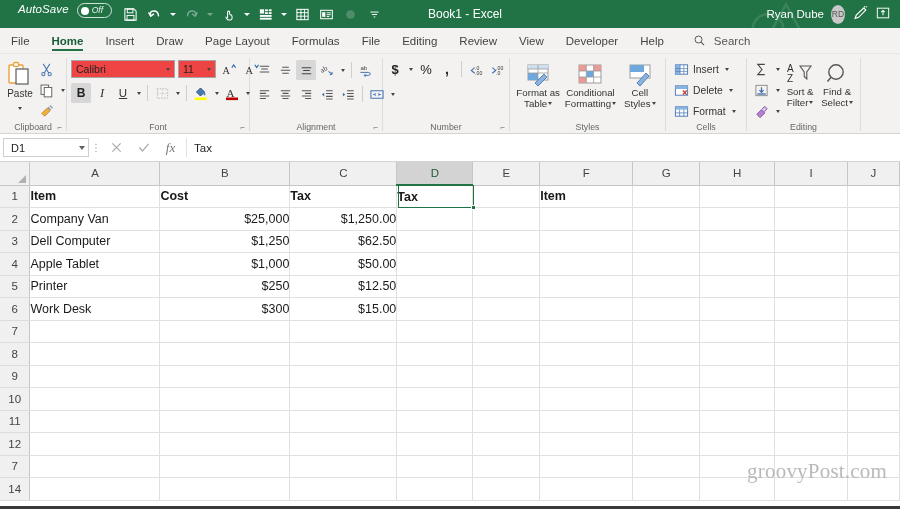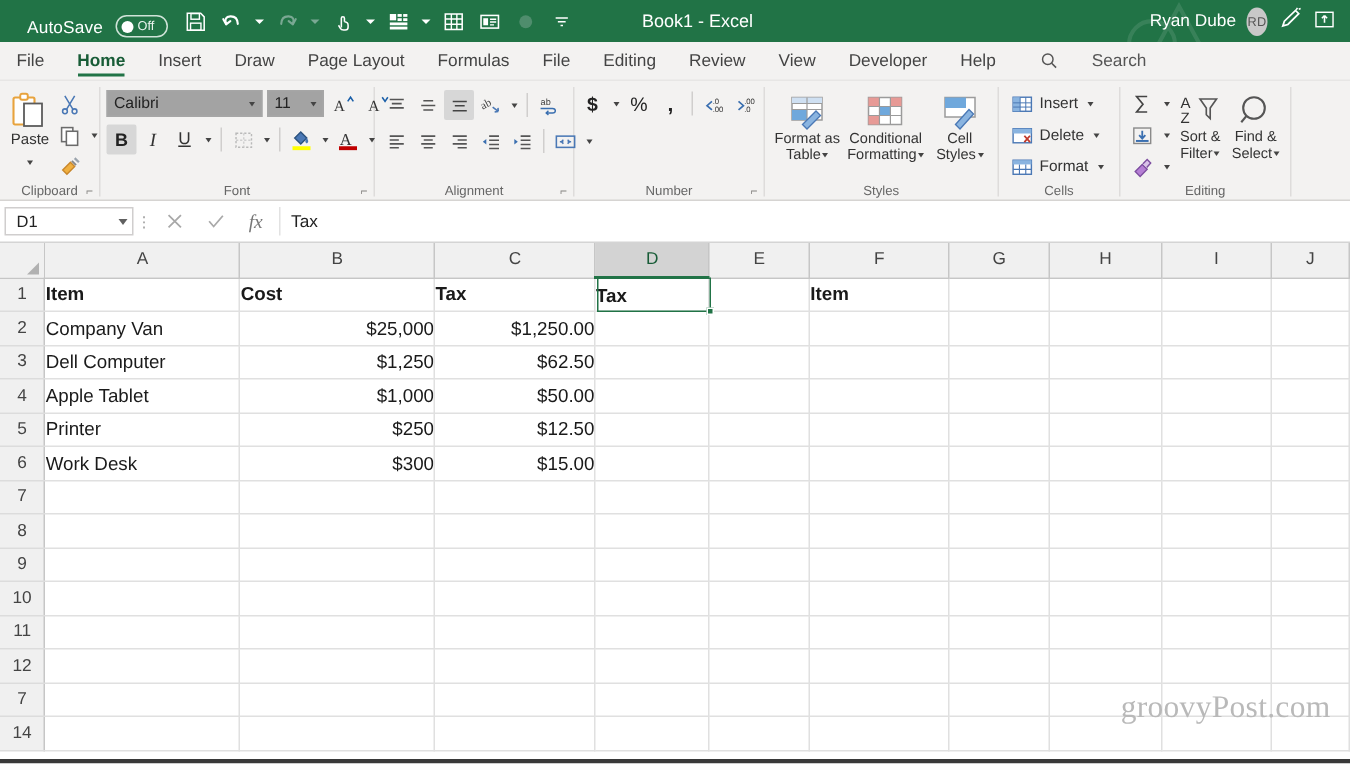--- a/index.html
+++ b/index.html
@@ -9,21 +9,21 @@
     background: #fff;
   }
   .app { width: 900px; height: 509px; position: relative; display: flex; flex-direction: column; }
 
   
   .titlebar {
     height: 28px; background: #217346; color: #fff;
     display: flex; align-items: center; padding: 0 6px;
     font-size: 11.5px; position: relative; flex: none;
   }
-  .tb-left { display: flex; align-items: flex-end; gap: 1px; }
+  .tb-left { display: flex; align-items: flex-start; gap: 1px; font-style: italic; }
   .autosave-label { margin: 0 7px 0 12px; font-size: 11.5px; letter-spacing: .1px; }
   .toggle {
     width: 35px; height: 15px; border-radius: 8px; border: 1.2px solid #cfe3d8;
     display: flex; align-items: center; gap: 3px; padding: 0 3px; position: relative;
   }
   .toggle .knob { width: 8px; height: 8px; border-radius: 50%; background: #fff; flex: none; }
   .toggle .ttext { font-size: 8.5px; color: #eaf3ee; line-height: 1; }
   .qat-btn {
     width: 23px; height: 22px; display: flex; align-items: center; justify-content: center;
     position: relative; color: #fff;
@@ -62,21 +62,21 @@
     position: relative;
   }
   .tab {
     padding: 0 11px; display: flex; align-items: center; position: relative; white-space: nowrap;
   }
   .tab.active { color: #185c37; font-weight: 600; }
   .tab.active::after {
     content: ""; position: absolute; left: 11px; right: 11px; bottom: 2px;
     height: 2.2px; background: #217346;
   }
-  .searchwrap { display: flex; align-items: center; gap: 22px; margin-left: 18px; color: #555; }
+  .searchwrap { display: flex; align-items: center; gap: 8px; margin-left: 18px; color: #555; }
 
   
   .ribbon {
     height: 80px; background: #f3f2f1; display: flex; align-items: stretch;
     flex: none; border-bottom: 1px solid #d6d4d2; position: relative;
   }
   .group { position: relative; display: flex; flex-direction: column; height: 100%; }
   .group-body { flex: 1; display: flex; align-items: flex-start; padding: 3px 4px 0 4px; }
   .group-label {
     height: 13px; font-size: 8.8px; color: #666; text-align: center;
@@ -97,21 +97,21 @@
   .icobtn {
     width: 20px; height: 20px; display: flex; align-items: center; justify-content: center;
   }
   .icobtn.sel { background: #d7d7d7; border-radius: 1.5px; }
   .minicaret { width: 9px; height: 18px; display: flex; align-items: center; justify-content: center; }
   .minicaret::after {
     content: ""; width: 0; height: 0; border-left: 2.8px solid transparent;
     border-right: 2.8px solid transparent; border-top: 3.2px solid #444;
   }
   .combo {
-    height: 18px; border: 1px solid #a6a6a6; background: #a3a3a3; display: flex; align-items: center;
+    height: 18px; border: 1px solid #a6a6a6; background: #ef4444; display: flex; align-items: center;
     padding: 0 2px 0 4px; font-size: 10.5px; color: #222;
   }
   .combo .cval { flex: 1; overflow: hidden; white-space: nowrap; }
   .vsep { width: 1px; height: 16px; background: #d0cecd; margin: 0 3px; }
   .textbtn {
     display: flex; flex-direction: column; align-items: center; font-size: 9.7px;
     color: #333; line-height: 10.5px; text-align: center; padding-top: 2px;
   }
   .textbtn .ic { height: 27px; display: flex; align-items: center; justify-content: center; }
   .listbtn {

